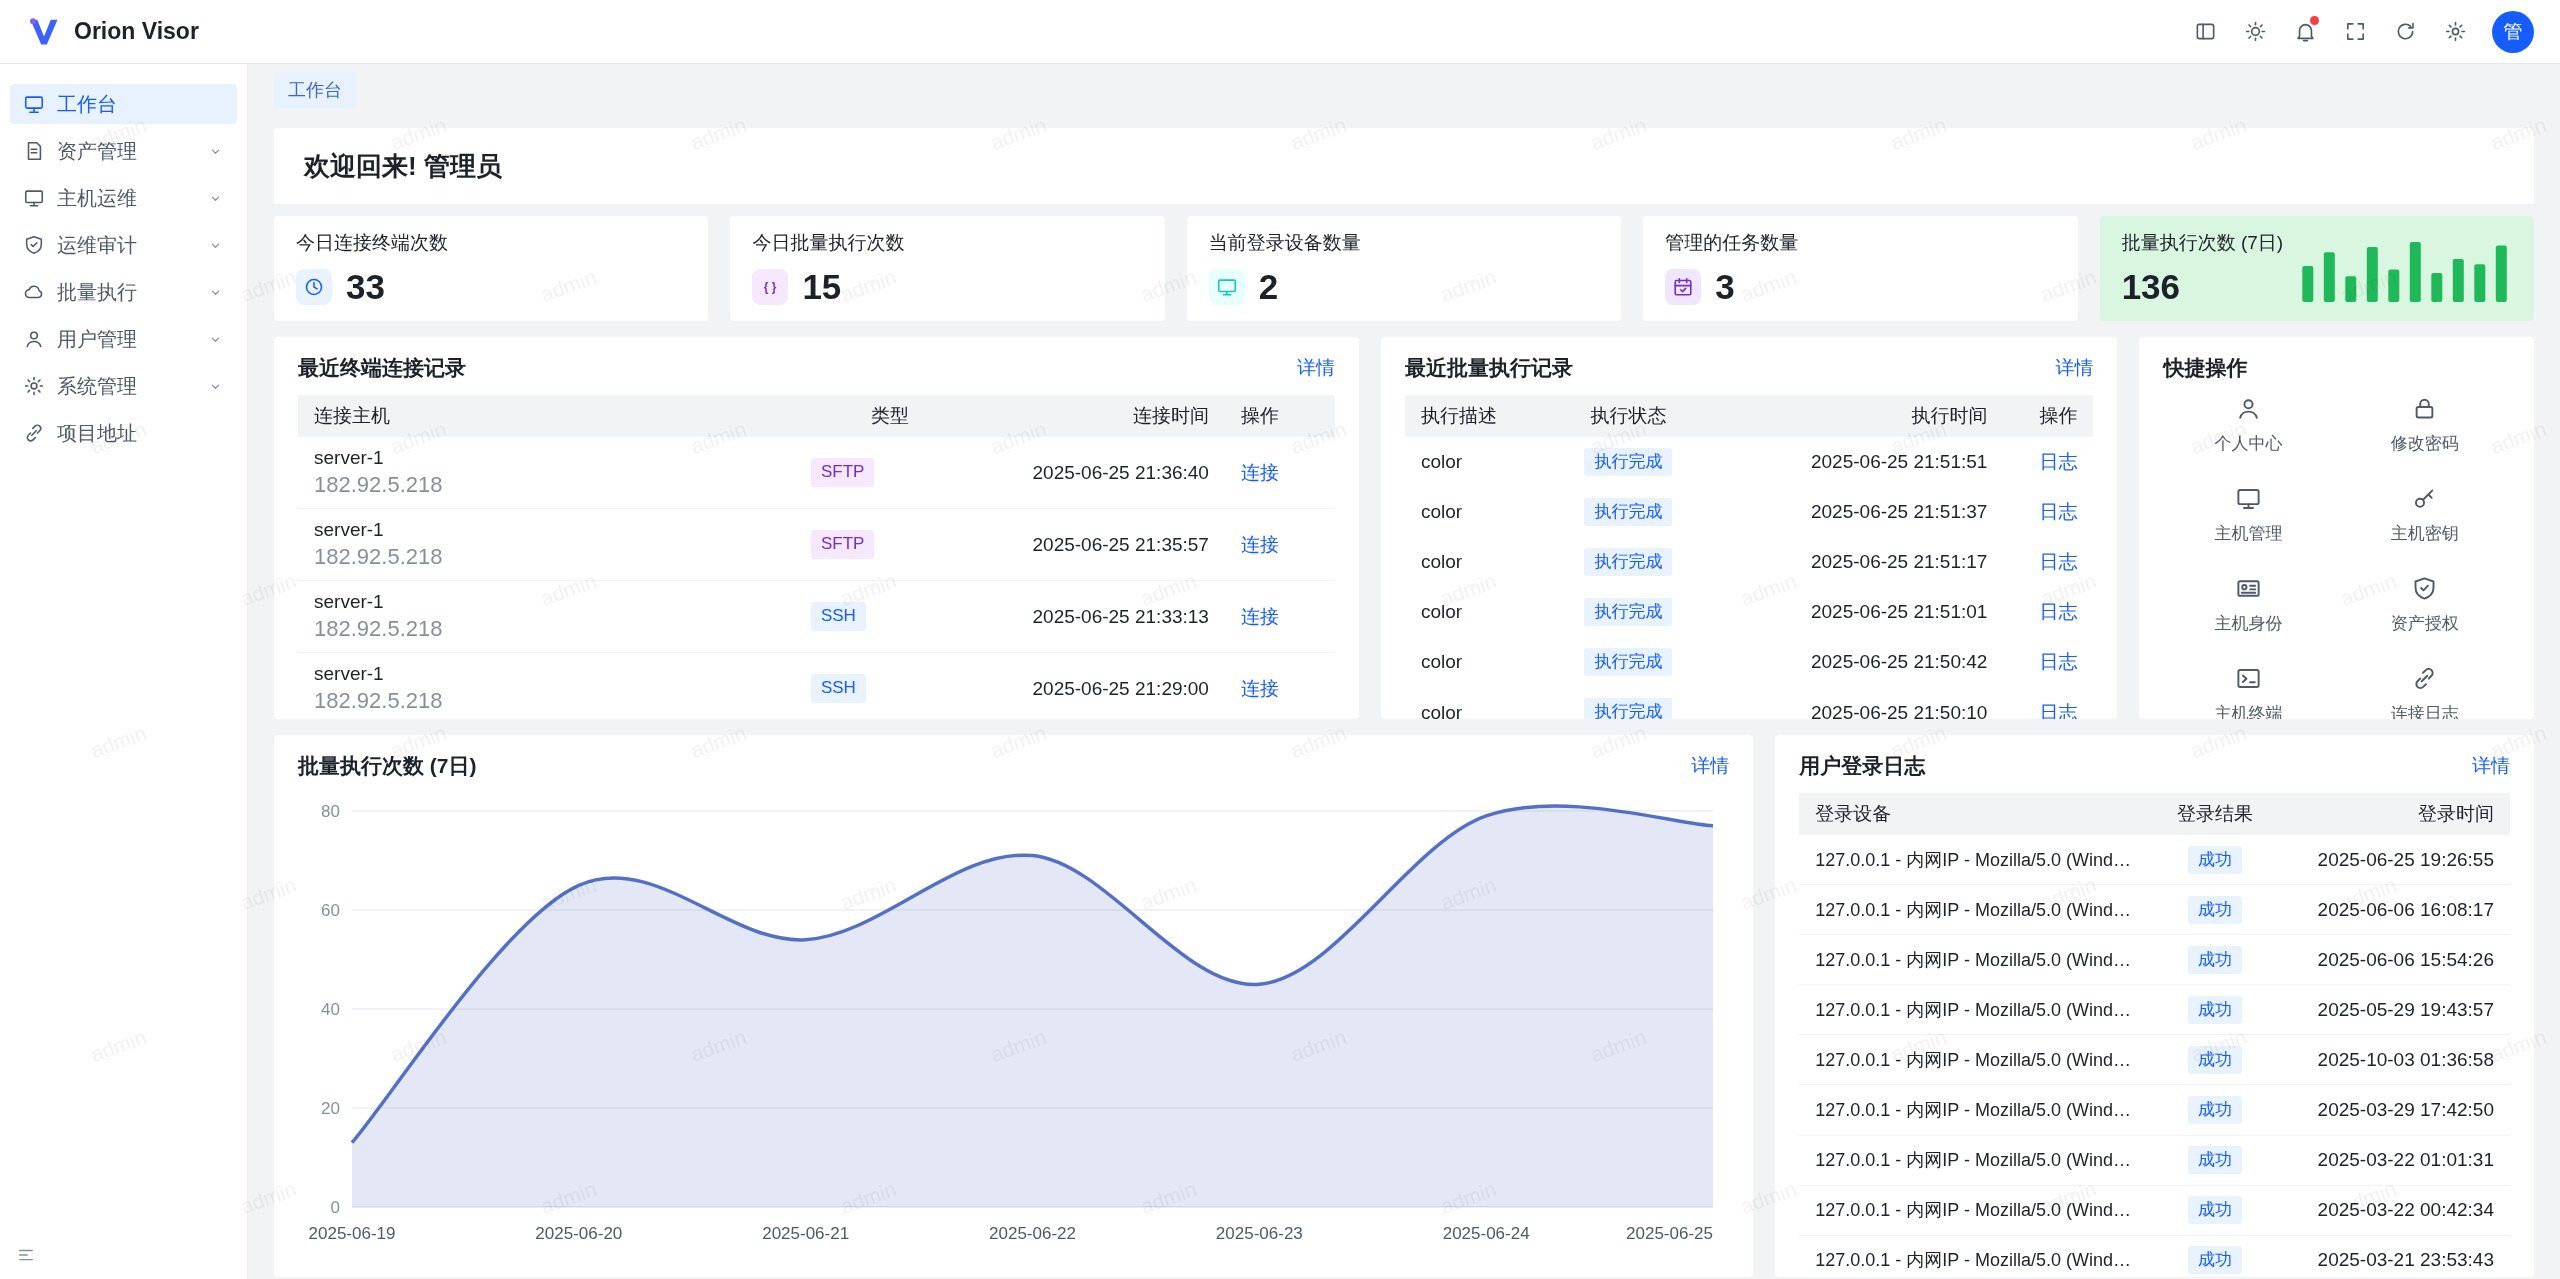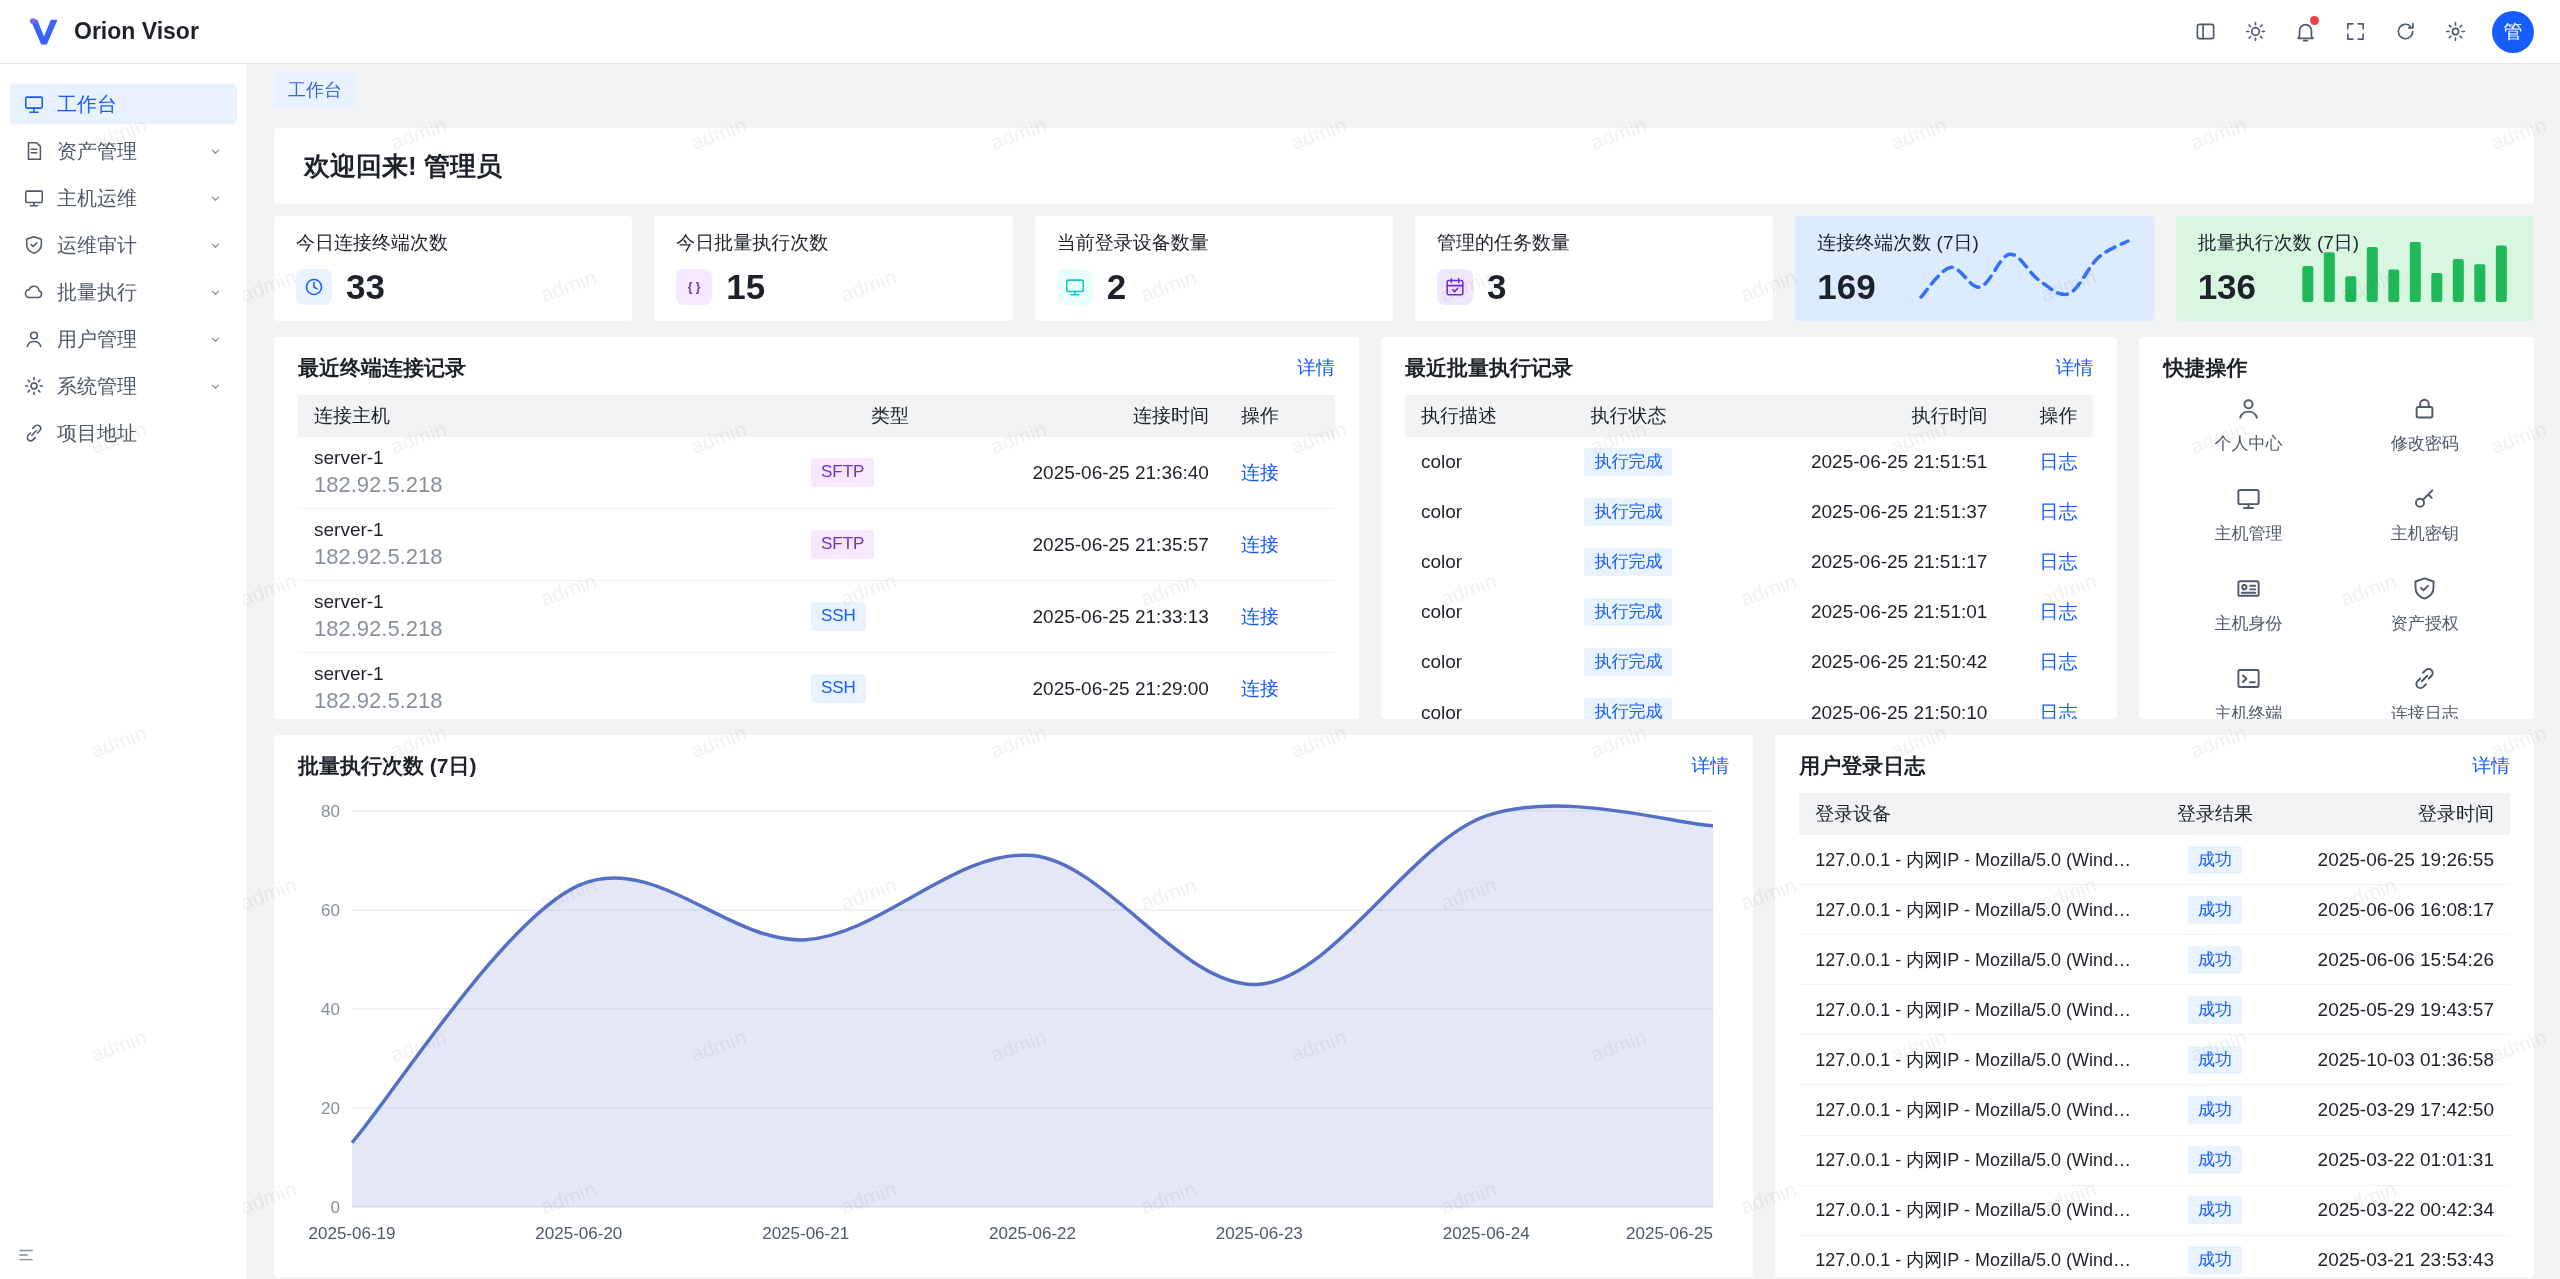--- a/index.html
+++ b/index.html
@@ -327,31 +327,20 @@
        <div class="stat-label">管理的任务数量</div>
        <div class="stat-bottom">
          <span class="stat-icon" style="background:#f0e6ff;color:#722ed1">
               <svg viewBox="0 0 24 24" fill="none" stroke="currentColor" stroke-width="1.7" stroke-linecap="round" stroke-linejoin="round">
                 <rect x="3.5" y="5" width="17" height="15.5" rx="1.5"></rect>
                 <path d="M8 3v4M16 3v4M3.5 10.5h17M9.5 15l2 2 3.5-3.5"></path>
               </svg>
             </span>
          <span class="stat-value">3</span>
        </div>
-     </div>
-        <div class="stat-card" style="background:#dcebff">
-       <div class="stat-label">连接终端次数 (7日)</div>
-       <div class="stat-bottom">
-            <span class="stat-value">169</span>
-          </div>
-       <div class="spark" id="spark-0">
-            <svg width="215" height="66">
-              <path d="M4,61 C8.9,56.1 23.7,33.0 33.6,31.4 C43.4,29.7 53.3,53.3 63.1,51.1 C73.0,48.9 82.9,19.3 92.7,18.2 C102.6,17.1 112.4,37.9 122.3,44.5 C132.1,51.1 142.0,61.5 151.9,57.7 C161.7,53.9 171.6,30.3 181.4,21.5 C191.3,12.7 206.1,7.7 211.0,5.0" fill="none" stroke="#3370ff" stroke-width="3.5" stroke-dasharray="10 7" stroke-linecap="round"></path>
-            </svg>
-          </div>
      </div>
         <div class="stat-card" style="background:#d9f6e1">
        <div class="stat-label">批量执行次数 (7日)</div>
        <div class="stat-bottom">
             <span class="stat-value">136</span>
           </div>
        <div class="spark" id="spark-1">
             <svg width="215" height="66">
               <rect x="5.3" y="30.0" width="11" height="36.0" rx="2" fill="#1fb959"></rect>
               <rect x="26.8" y="16.3" width="11" height="49.7" rx="2" fill="#1fb959"></rect>

